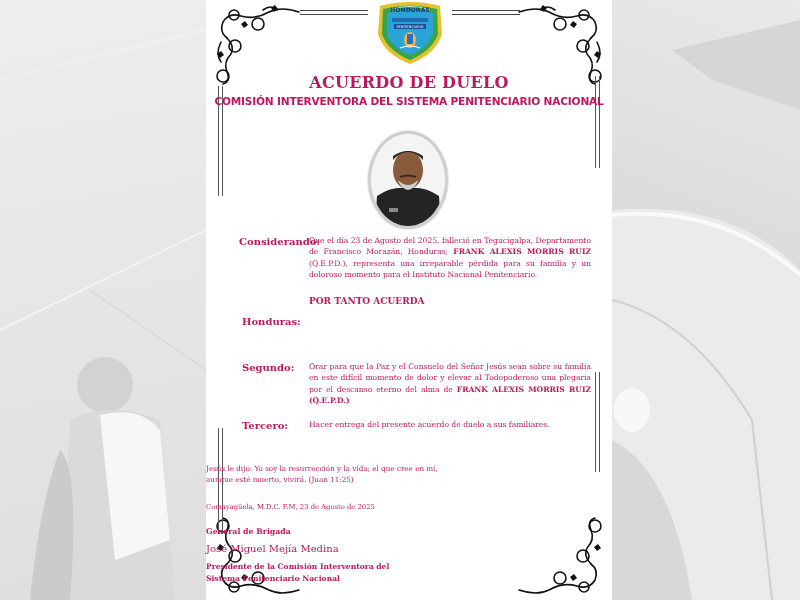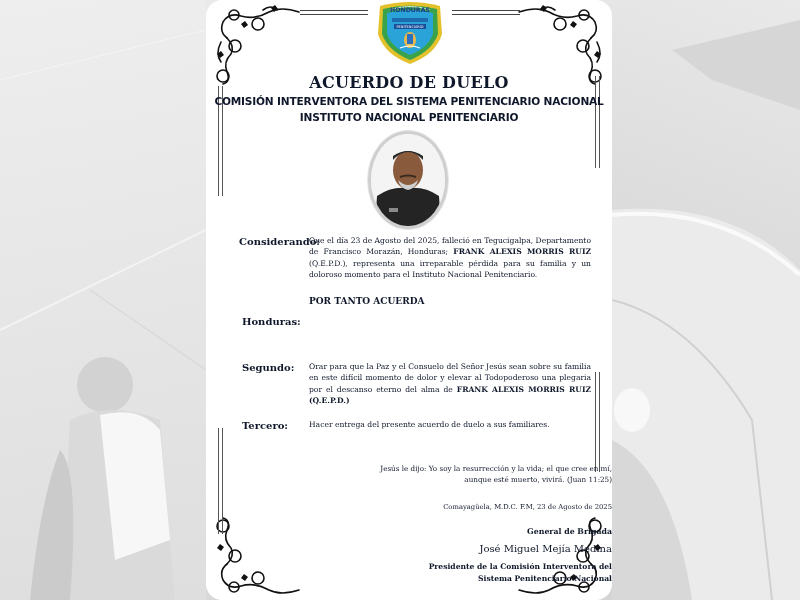--- a/index.html
+++ b/index.html
@@ -6,37 +6,36 @@
   body {
     width:800px; height:600px; overflow:hidden; position:relative;
     background: linear-gradient(160deg, #ececec 0%, #e4e4e4 35%, #dcdcdc 60%, #d2d2d2 100%);
     font-family: "DejaVu Serif", serif;
   }
   .bg-left, .bg-right { position:absolute; top:0; height:600px; overflow:hidden; }
   .bg-left { left:0; width:206px; background: linear-gradient(170deg,#eeeeee 0%,#e6e6e6 50%,#dedede 100%); }
   .bg-right { left:612px; width:188px; background: linear-gradient(200deg,#e9e9e9 0%,#dcdcdc 40%,#e2e2e2 60%,#d4d4d4 100%); }
   .page {
     position:absolute; left:206px; top:0; width:406px; height:600px; background:#ffffff;
-    color:#0f172a;
-    border-radius:16px;
+    color:#be185d;
   }
   .orn { position:absolute; }
   .vline { position:absolute; width:3px; border-left:1px solid #555; border-right:1px solid #555; }
   .hline { position:absolute; height:3px; border-top:1px solid #444; border-bottom:1px solid #444; }
   .logo { position:absolute; left:168px; top:0; width:72px; height:66px; }
   .title { position:absolute; left:0; width:406px; text-align:center; }
   .t1 { top:73px; font-size:16px; font-weight:bold; letter-spacing:0.3px; }
   .t2 { top:95px; font-size:10.6px; font-weight:bold; font-family:"DejaVu Sans", sans-serif; letter-spacing:-0.2px;text-align:center; }
   .t3 { top:111px; font-size:10.6px; font-weight:bold; font-family:"DejaVu Sans", sans-serif; letter-spacing:-0.2px; }
   .photo { position:absolute; left:162px; top:131px; width:74px; height:92px; border-radius:50%;
     border:3px solid #cfcfcf; box-shadow:0 0 0 1px #e6e6e6; overflow:hidden; background:#f2f2f2; }
   .sec { position:absolute; font-size:7.6px; line-height:11.3px; }
   .lbl { position:absolute; font-weight:bold; font-size:10px; }
   .body-text { position:absolute; text-align:justify; }
-  .center { position:absolute; left:0; width:406px; text-align:right; }
+  .center { position:absolute; left:0; width:406px; text-align:left; }
   b { font-weight:bold; }
 </style>
 </head>
 <body>
 
 <div class="bg-left">
   <svg width="206" height="600" style="position:absolute;left:0;top:0">
     <path d="M0 330 L206 230" stroke="#f3f3f3" stroke-width="2" fill="none"></path>
     <path d="M90 290 L206 370" stroke="#d9d9d9" stroke-width="1.5" fill="none"></path>
     <path d="M0 80 L206 30" stroke="#f4f4f4" stroke-width="1" fill="none"></path>
@@ -130,21 +129,20 @@
     <rect x="18" y="18" width="36" height="4" fill="#1f6bb0"></rect>
     <rect x="20" y="24" width="32" height="5" fill="#1a4f9a"></rect>
     <text x="36" y="28" text-anchor="middle" font-size="3.5" fill="#ffffff" font-family="DejaVu Sans, sans-serif">PENITENCIARIO</text>
     <ellipse cx="36" cy="40" rx="6" ry="8" fill="#e8b84a"></ellipse>
     <rect x="33" y="34" width="6" height="10" fill="#2e6fbf"></rect>
     <path d="M26 48 Q36 44 46 48" stroke="#ffffff" stroke-width="1.2" fill="none"></path>
   </svg>
 
   <div class="title t1">ACUERDO DE DUELO</div>
   <div class="title t2">COMISIÓN INTERVENTORA DEL SISTEMA PENITENCIARIO NACIONAL</div>
-  <div class="title t3">INSTITUTO NACIONAL PENITENCIARIO</div>
 
   <div class="photo">
     <svg width="74" height="92" viewBox="0 0 74 92">
       <rect width="74" height="92" fill="#f4f4f4"></rect>
       <path d="M4 92 L6 62 Q20 52 37 54 Q54 52 68 62 L70 92 Z" fill="#242424"></path>
       <rect x="18" y="74" width="9" height="4" fill="#8a8a8a"></rect>
       <ellipse cx="37" cy="36" rx="15" ry="19" fill="#8a5a3c"></ellipse>
       <path d="M22 26 Q37 10 52 26 L52 22 Q37 12 22 22 Z" fill="#2a2a2a"></path>
       <path d="M27 46 Q37 56 47 46 Q45 54 37 56 Q29 54 27 46Z" fill="#cfcfcf"></path>
       <path d="M29 43 Q37 40 45 43" stroke="#3a2a20" stroke-width="2" fill="none"></path>

